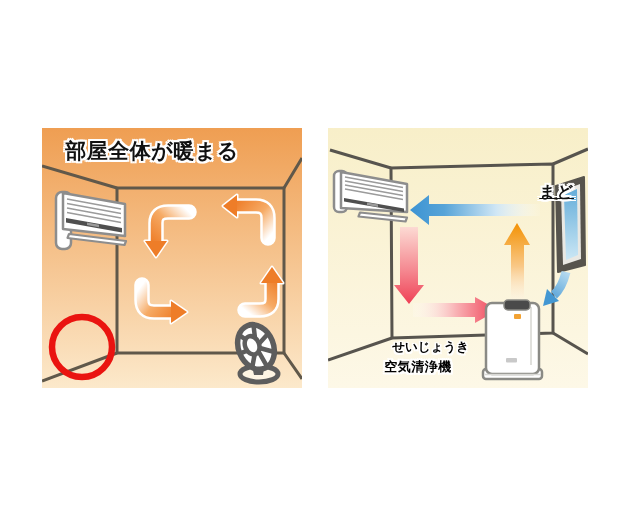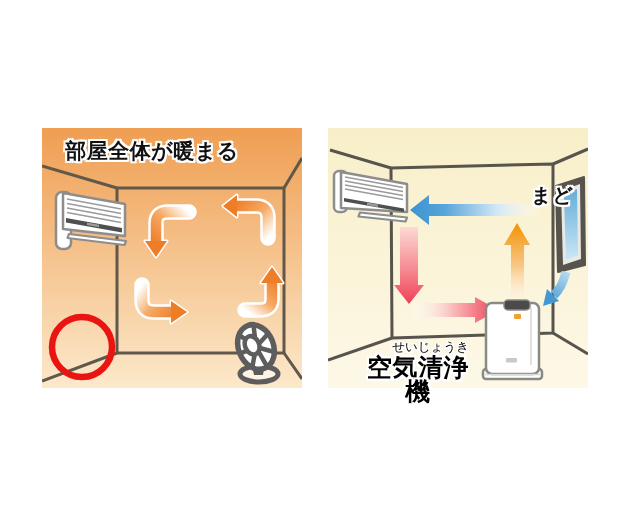--- a/index.html
+++ b/index.html
@@ -21,25 +21,25 @@
       -3px 0 0 #fff, 3px 0 0 #fff, 0 -3px 0 #fff, 0 3px 0 #fff; }
   .stroke1 { text-shadow:
       -1.5px -1.5px 0 #fff, 1.5px -1.5px 0 #fff, -1.5px 1.5px 0 #fff, 1.5px 1.5px 0 #fff,
       -1.5px 0 0 #fff, 1.5px 0 0 #fff, 0 -1.5px 0 #fff, 0 1.5px 0 #fff; }
 
   .room-title { left:0; top:9px; width:100%; text-align:center;
     font-size:21px; letter-spacing:0.5px; transform:translateX(8px); }
   .flow-label { left:104px; top:119px; width:120px; text-align:center;
     font-size:29px; letter-spacing:3px; color:#f5731b; }
   .window-label { left:170px; top:54px; width:76px; text-align:right;
-    font-size:20px; letter-spacing:1px; }
+    font-size:16px; letter-spacing:1px;text-decoration:underline; }
   .purifier-block { position:absolute; left:37px; top:212px; width:106px; }
-  .purifier-furigana { position:relative; font-size:12.5px; font-weight:normal;
+  .purifier-furigana { position:relative; font-size:12.5px; font-weight:bold;
     text-align:right; padding-right:2px; line-height:15px; }
-  .purifier-name { position:relative; font-size:25px; font-weight:bold;
+  .purifier-name { position:relative; font-size:13px; font-weight:bold;
     text-align:center; letter-spacing:0.5px; line-height:24px; }
 </style>
 </head>
 <body>
 
 <div class="stage">
 
   <div class="panel panel-left">
     <svg width="260" height="260" viewBox="0 0 260 260">
       <defs>

